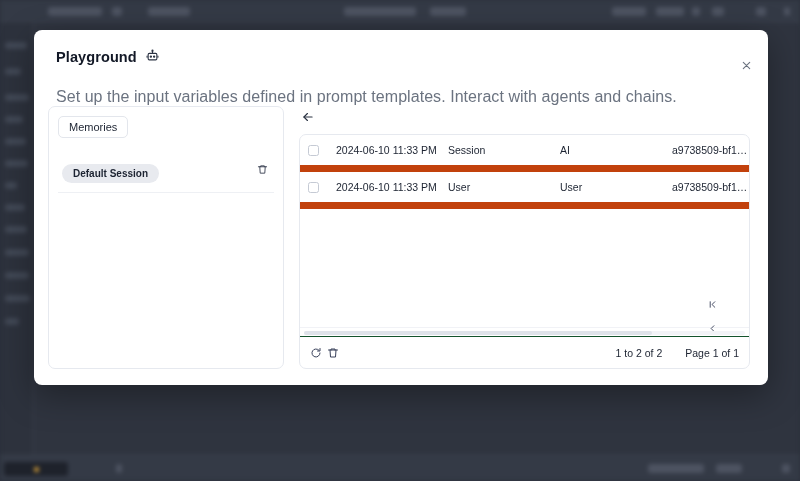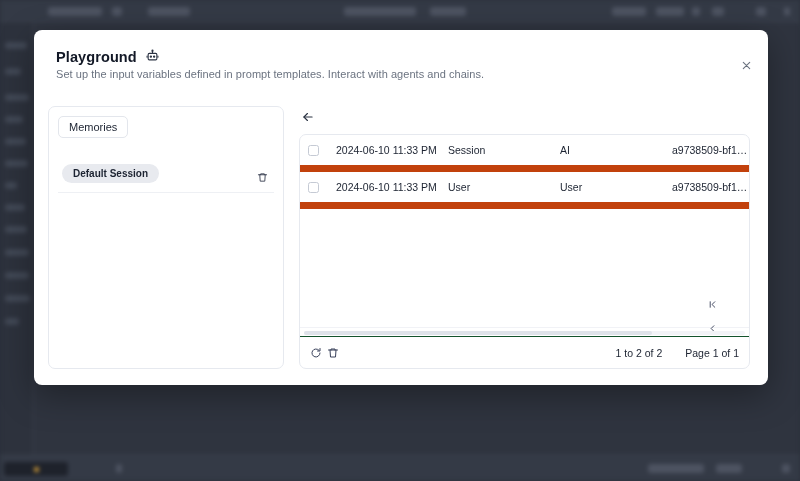--- a/index.html
+++ b/index.html
@@ -55,21 +55,21 @@
     box-shadow: 0 10px 34px rgba(0,0,0,.35);
     overflow: hidden;
   }
   .modal-head { padding: 18px 22px 0 22px; }
   .title-row { display: flex; align-items: center; gap: 9px; }
   .modal-title {
     font-size: 14.5px; font-weight: bold; color: #121826; letter-spacing: .1px;
   }
   .bot-icon { display: block; }
   .modal-sub {
-    margin-top: 2px; font-size: 11px; color: #6b7380; letter-spacing: .05px;
+    margin-top: 22px; font-size: 16px; color: #6b7380; letter-spacing: .05px;
   }
   .close-btn {
     position: absolute; top: 27px; right: 14px;
     width: 16px; height: 16px; cursor: pointer;
     display: flex; align-items: center; justify-content: center;
     color: #6b7380;
   }
 
   
   .modal-body {
@@ -86,21 +86,21 @@
     display: flex; flex-direction: column;
   }
   .tab-btn {
     align-self: flex-start;
     border: 1px solid #e3e6ec; border-radius: 5px;
     background: #fff; padding: 4px 10px;
     font-size: 11px; color: #1c2331; font-family: inherit;
     cursor: pointer;
   }
   .session-row {
-    display: flex; align-items: flex-end; justify-content: space-between;
+    display: flex; align-items: flex-start; justify-content: space-between;
     padding: 10px 6px 9px 4px;
     border-bottom: 1px solid #eef0f4;
     margin-top: 16px;
   }
   .session-pill {
     background: #e8eaef; color: #1c2331;
     font-size: 10px; font-weight: bold;
     border-radius: 11px; padding: 4px 11px;
     cursor: pointer;
   }

